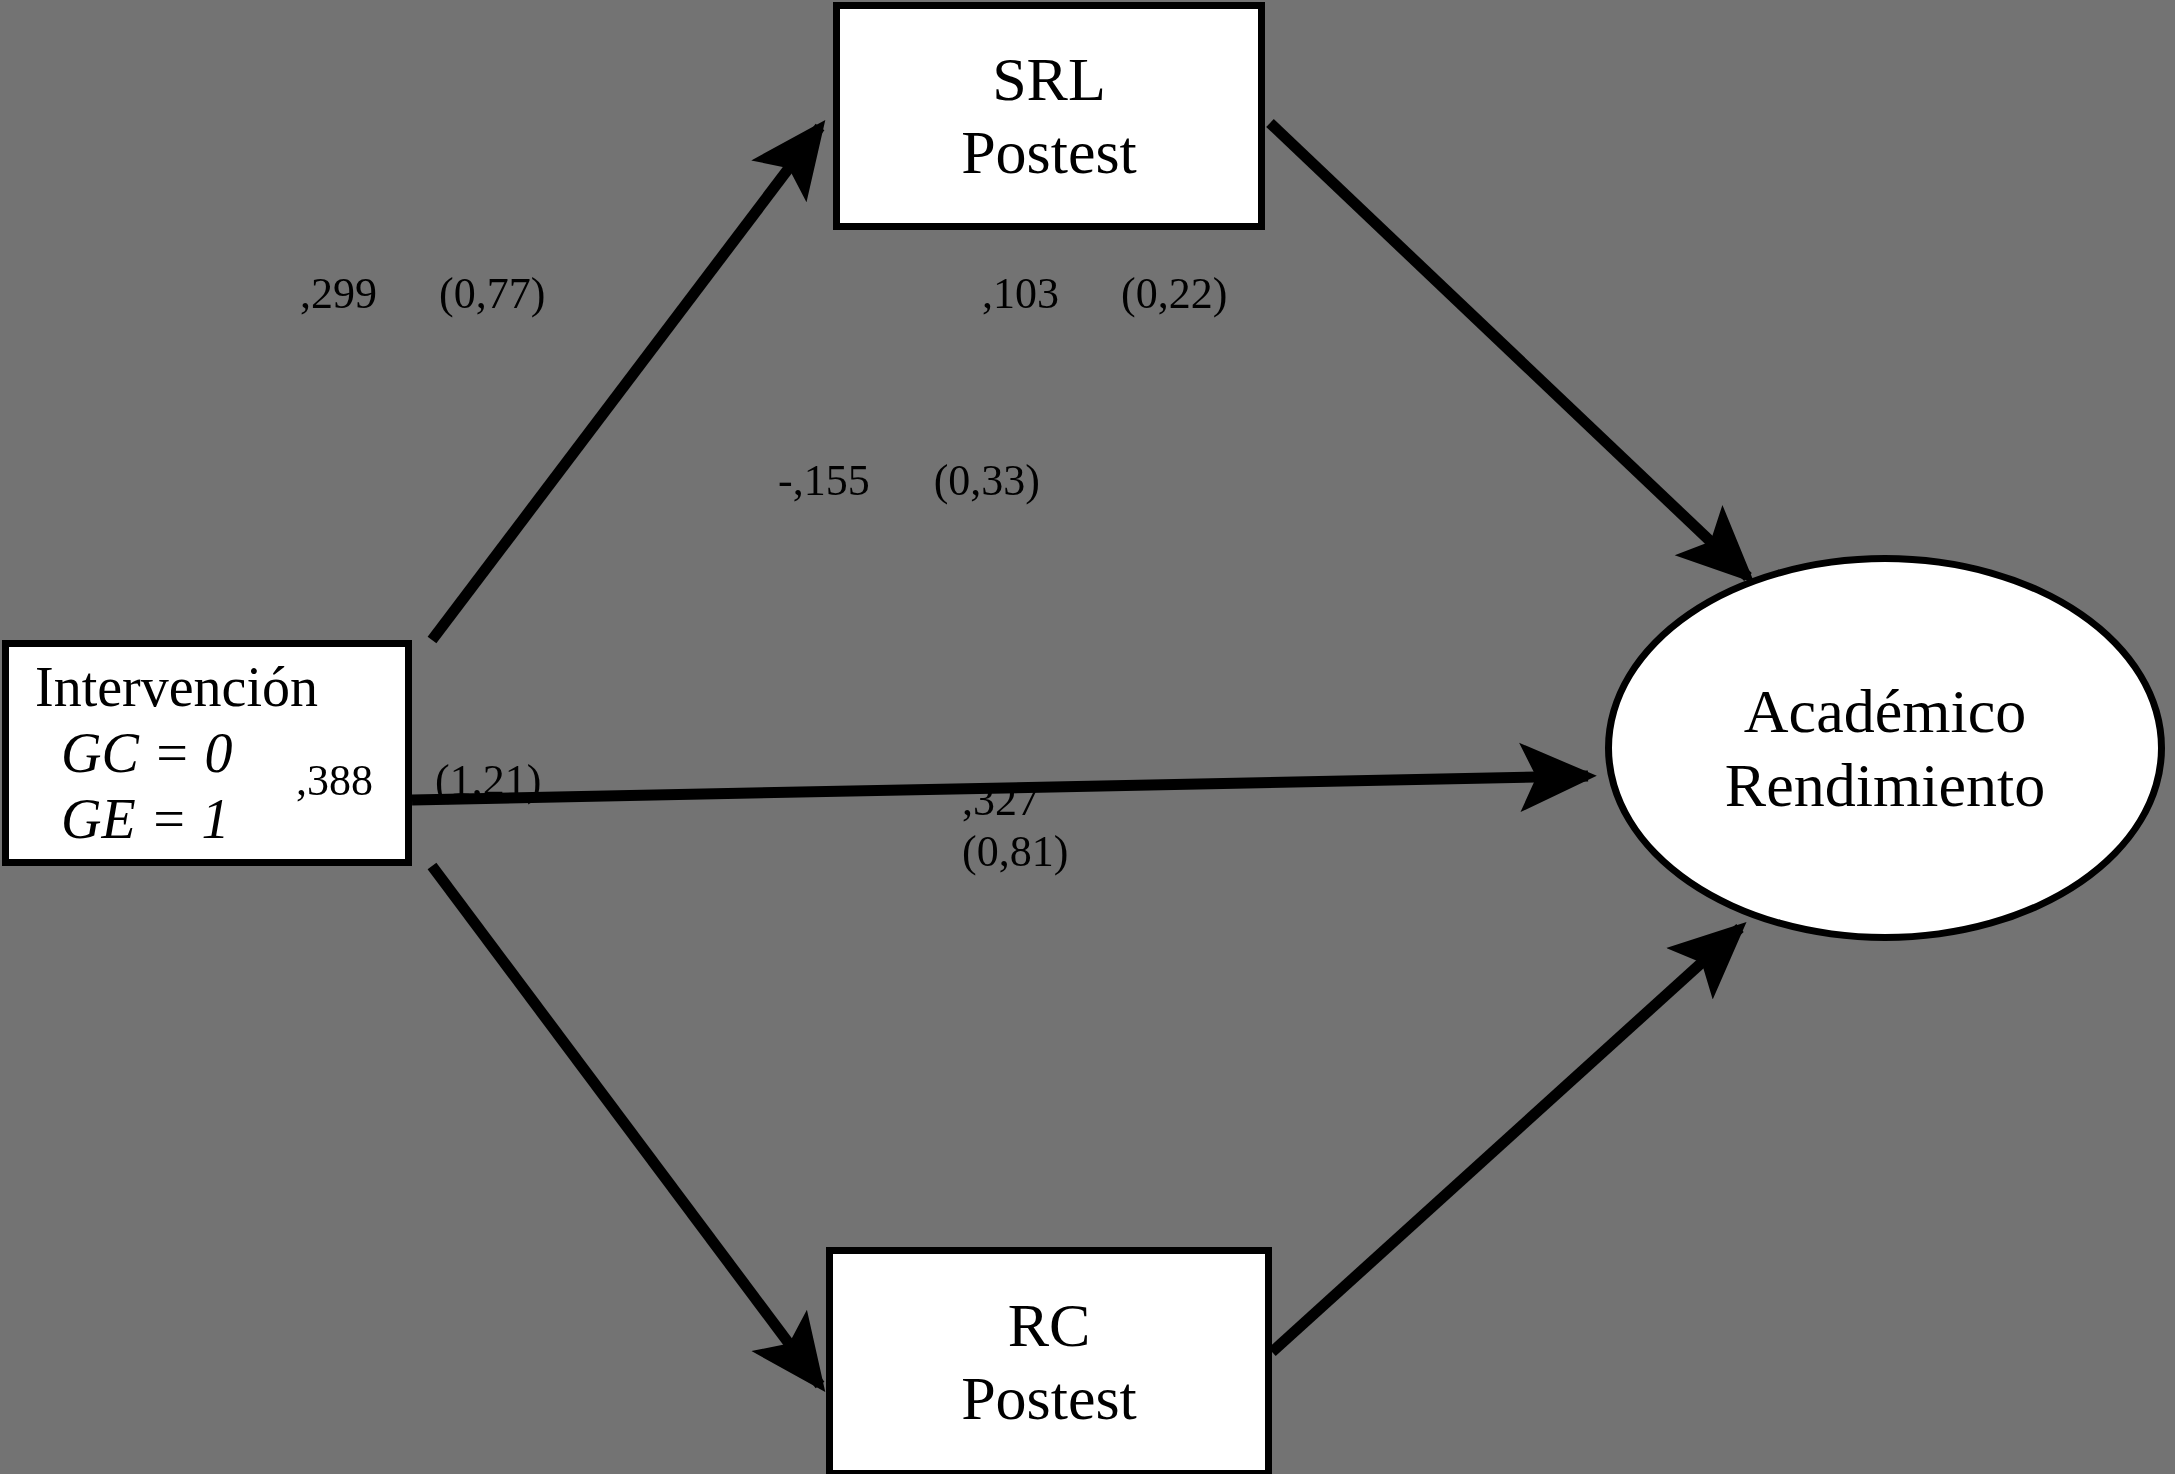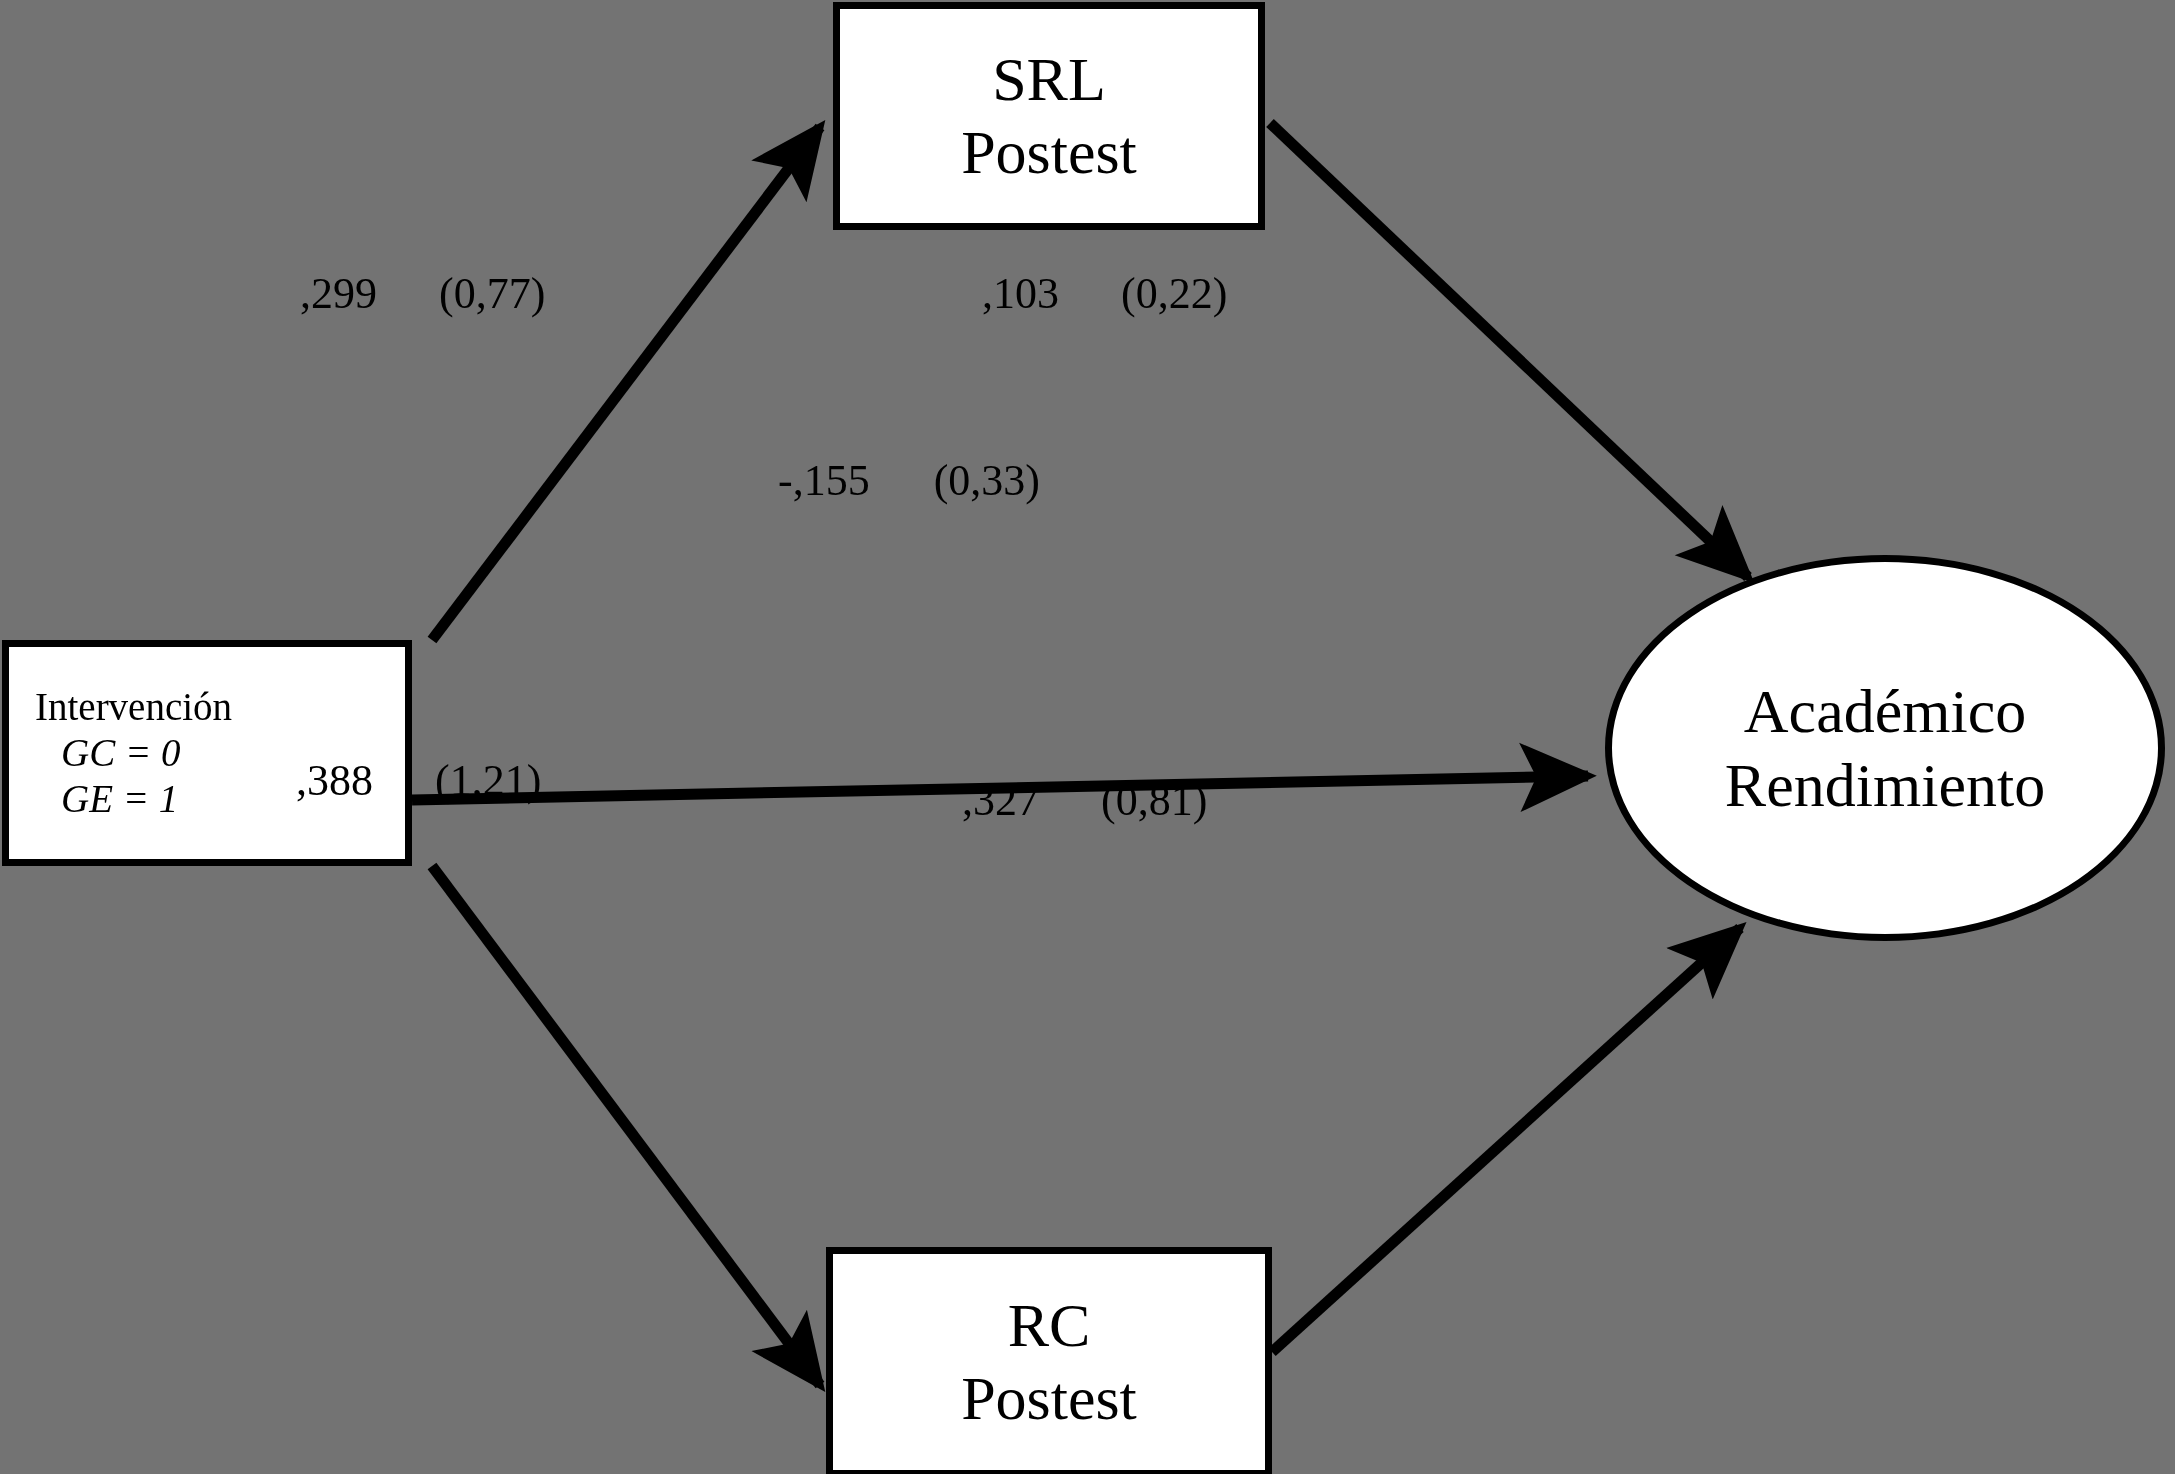--- a/index.html
+++ b/index.html
@@ -40,21 +40,21 @@
   #node-srl-postest {
     left: 833px; top: 2px; width: 432px; height: 228px;
     font-size: 62px;
   }
   #node-rc-postest {
     left: 826px; top: 1247px; width: 446px; height: 230px;
     font-size: 62px;
   }
   #node-intervencion {
     left: 2px; top: 640px; width: 410px; height: 226px;
-    font-size: 39px;
+    font-size: 56px;
     align-items: flex-start;
     padding-left: 26px;
   }
   #node-intervencion .node-line.indent { padding-left: 26px; font-style: italic; }
 
   
   #node-rendimiento {
     position: absolute;
     left: 1605px; top: 555px; width: 560px; height: 386px;
     border: 7px solid #000000;
@@ -81,21 +81,21 @@
   }
   .edge-label .coef { }
   .edge-label .se { }
   .gap-wide { display: inline-block; width: 62px; }
   .gap-mid  { display: inline-block; width: 40px; }
 
   #label-a1 { left: 300px; top: 268px; }
   #label-b1 { left: 982px; top: 268px; }
   #label-c  { left: 778px; top: 455px; gap: 12px; }
   #label-a2 { left: 296px; top: 755px; }
-  #label-b2 { left: 962px; top: 775px; }
+  #label-b2 { left: 962px; top: 775px; flex-direction: column; }
 </style>
 </head>
 <body>
 
 <div id="diagram-root">
 
   <svg id="diagram-svg" viewBox="0 0 2175 1474">
     <defs>
       <marker id="arrowhead" markerWidth="7" markerHeight="7" refX="6.2" refY="3.5" orient="auto" markerUnits="strokeWidth">
         <path d="M0,0.35 L7,3.5 L0,6.65 L1.5,3.5 Z" fill="#000000"></path>

